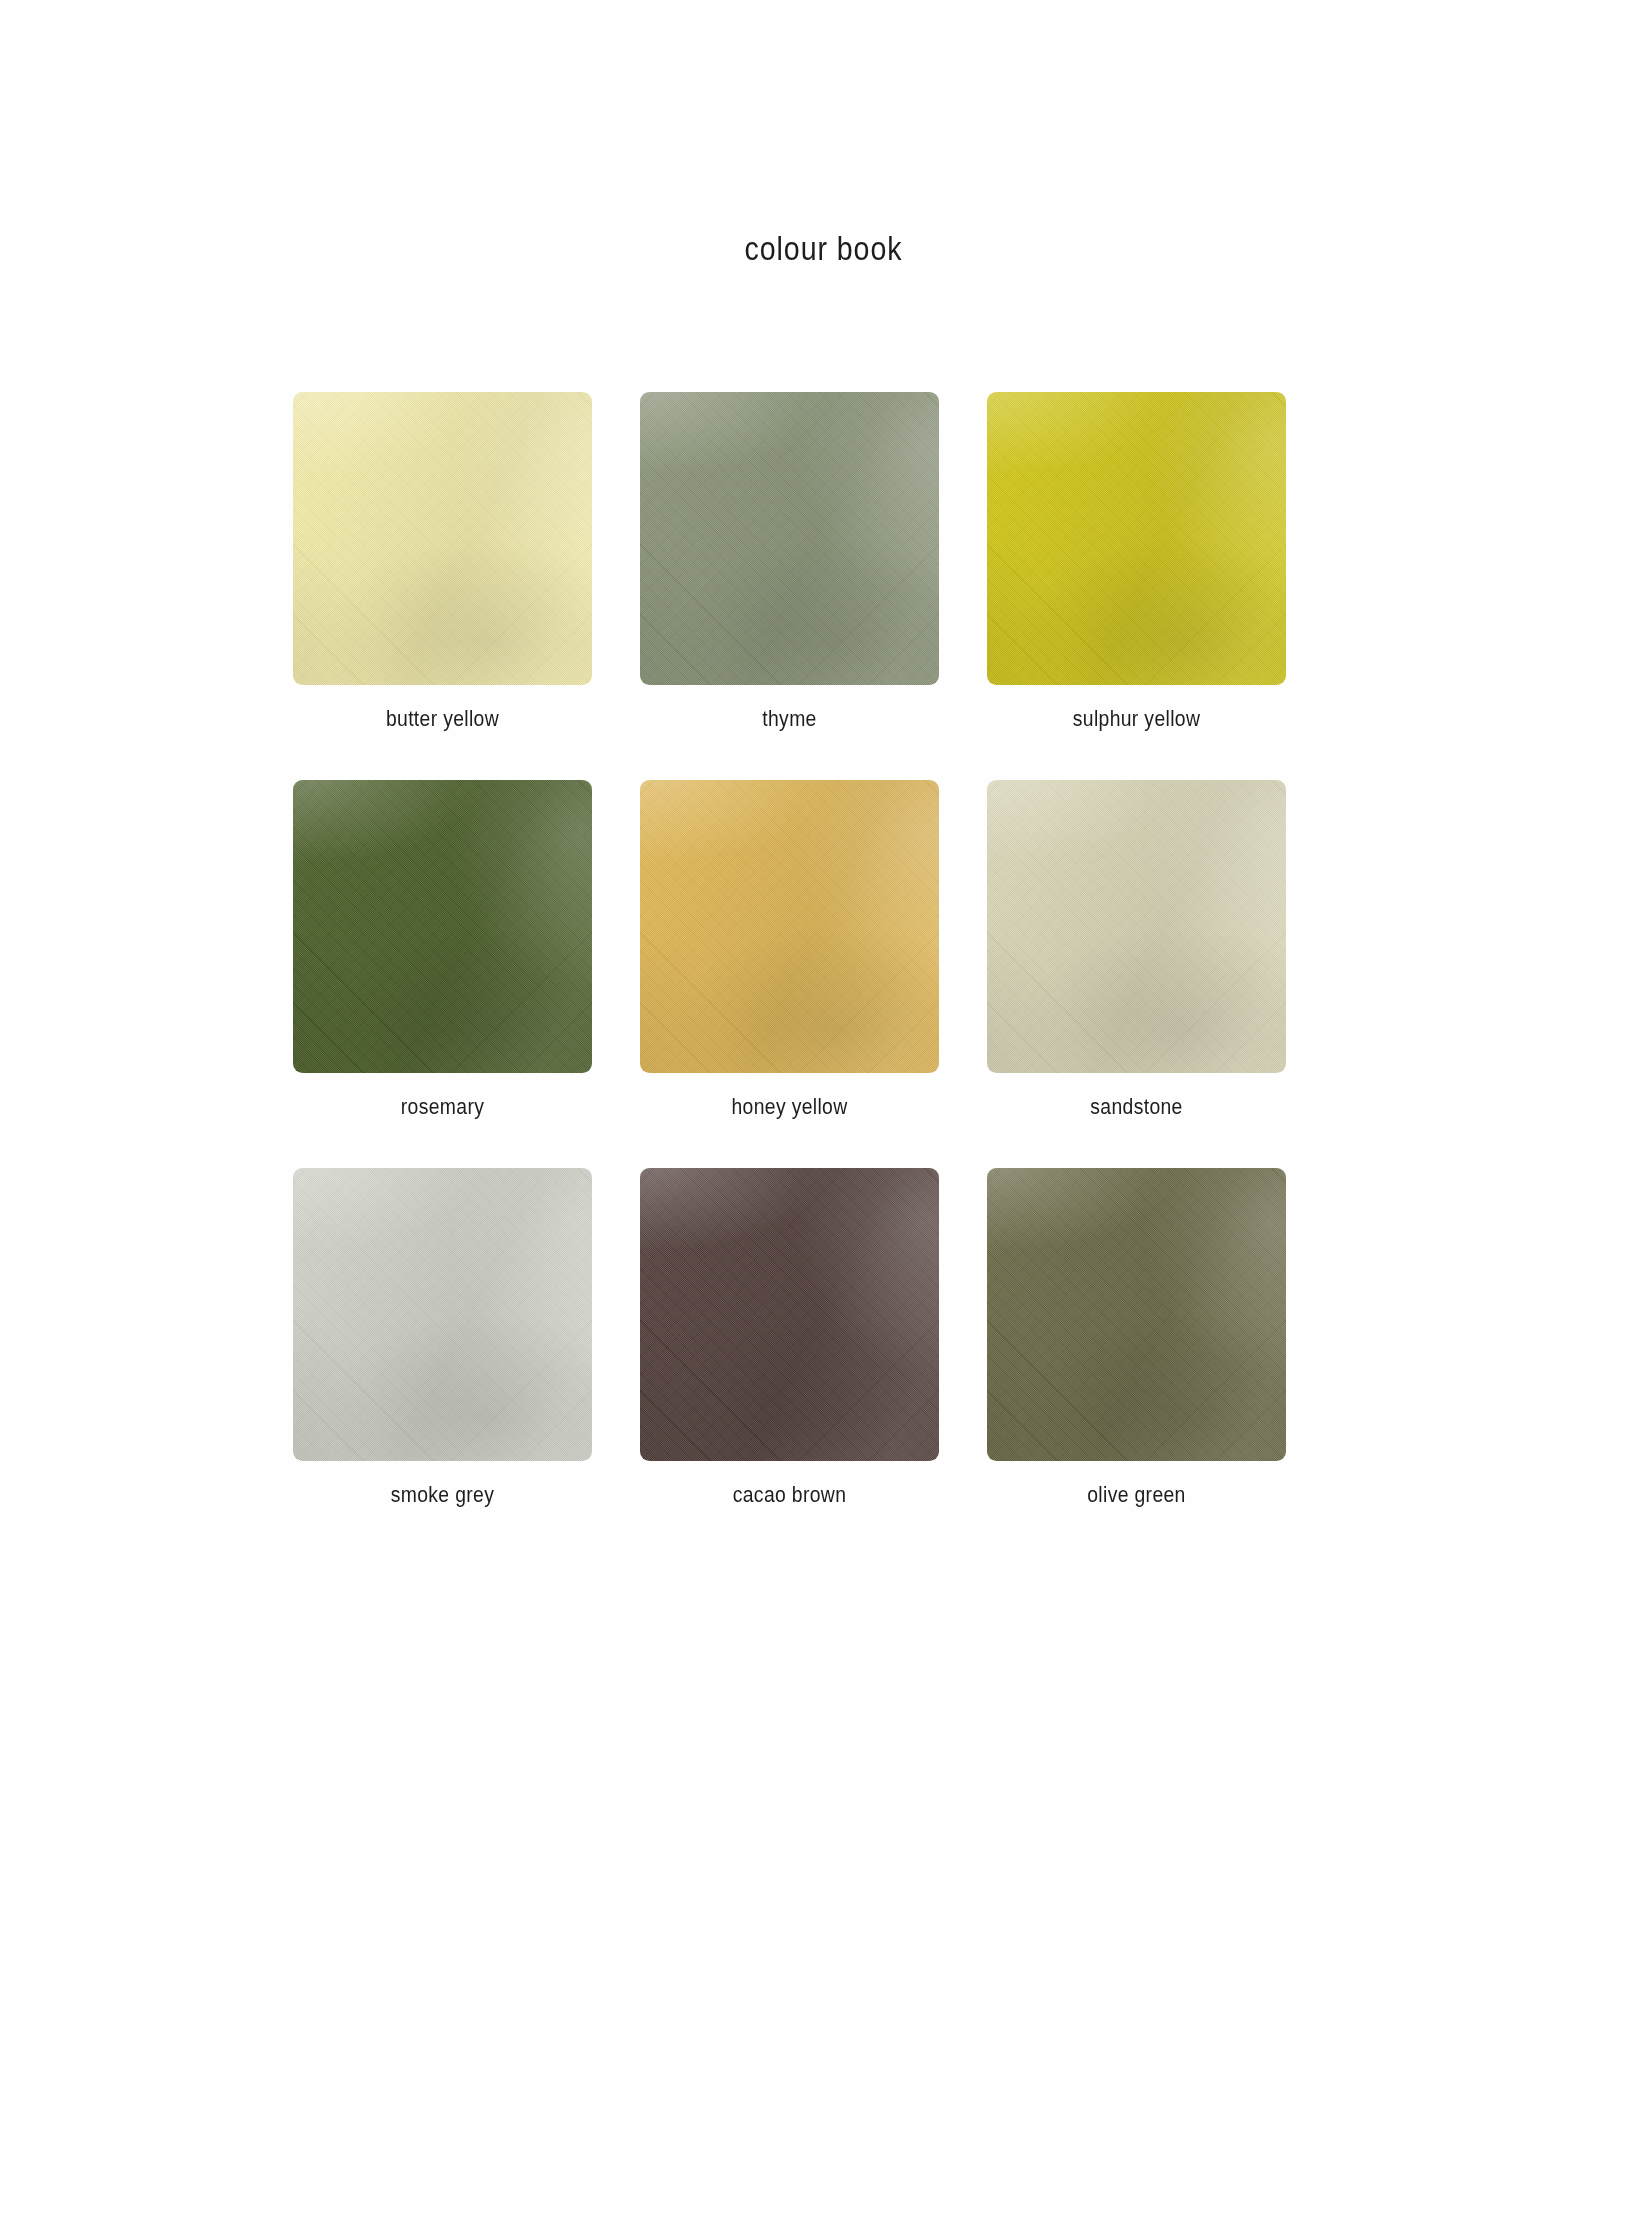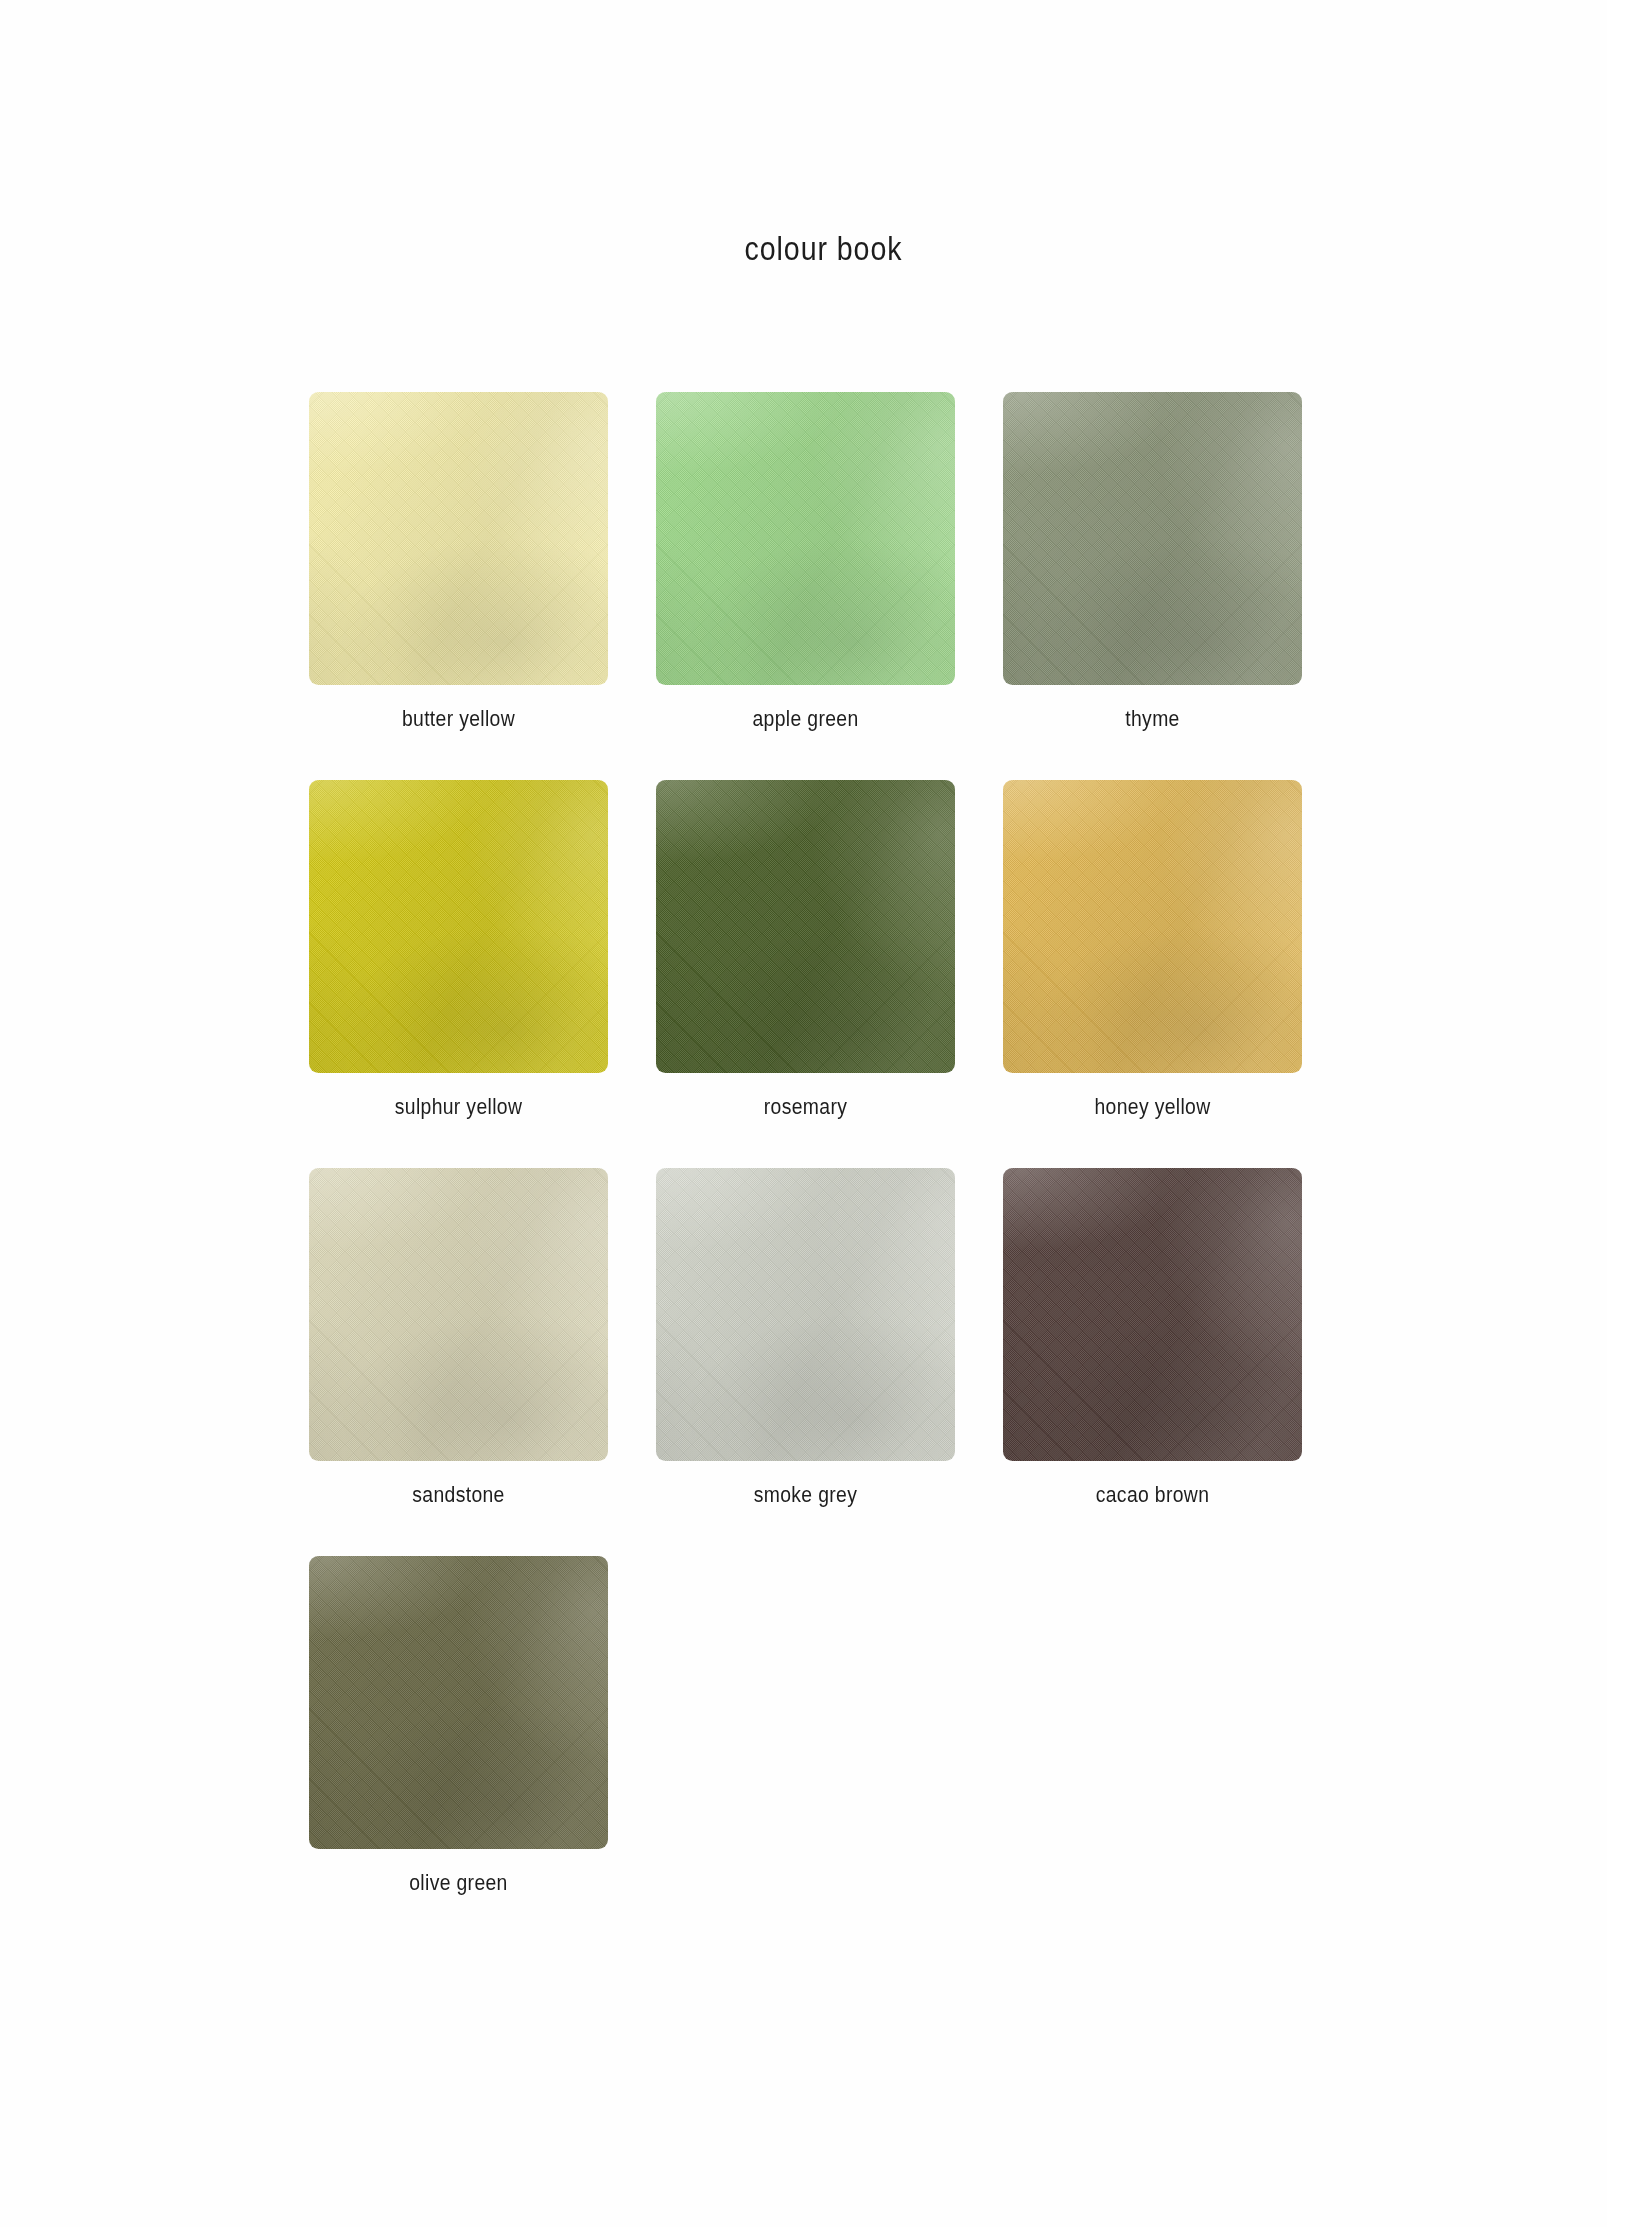--- a/index.html
+++ b/index.html
@@ -35,21 +35,21 @@
     letter-spacing: 1.1px;
     color: #1d1d1d;
     transform: scaleX(0.84);
     transform-origin: center top;
   }
 
   
   .swatch-grid {
     position: absolute;
     top: 392px;
-    left: 309px;
+    left: 293px;
     width: 1055px;
     display: grid;
     grid-template-columns: repeat(3, 299px);
     grid-template-rows: repeat(4, auto);
     column-gap: 79px;
     row-gap: 70px;
     gap: 48px;
   }
 
   .swatch-cell {
@@ -116,24 +116,20 @@
 
   <div class="page-title">colour book</div>
 
   <div class="swatch-grid">
 
     <div class="swatch-cell">
       <div class="swatch-chip" style="background-color: rgb(246, 238, 171);"></div>
       <div class="swatch-label">butter yellow</div>
     </div>
 
-    <div class="swatch-cell">
-      <div class="swatch-chip" style="background-color: rgb(158, 217, 138);"></div>
-      <div class="swatch-label">apple green</div>
-    </div>
 
     <div class="swatch-cell">
       <div class="swatch-chip" style="background-color: rgb(139, 149, 121);"></div>
       <div class="swatch-label">thyme</div>
     </div>
 
     <div class="swatch-cell">
       <div class="swatch-chip" style="background-color: rgb(211, 201, 24);"></div>
       <div class="swatch-label">sulphur yellow</div>
     </div>

